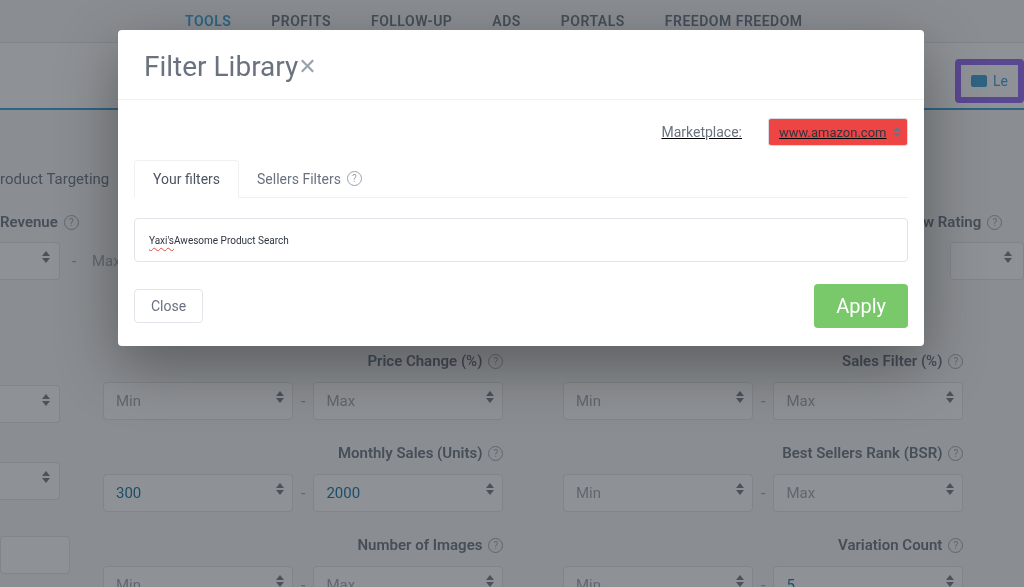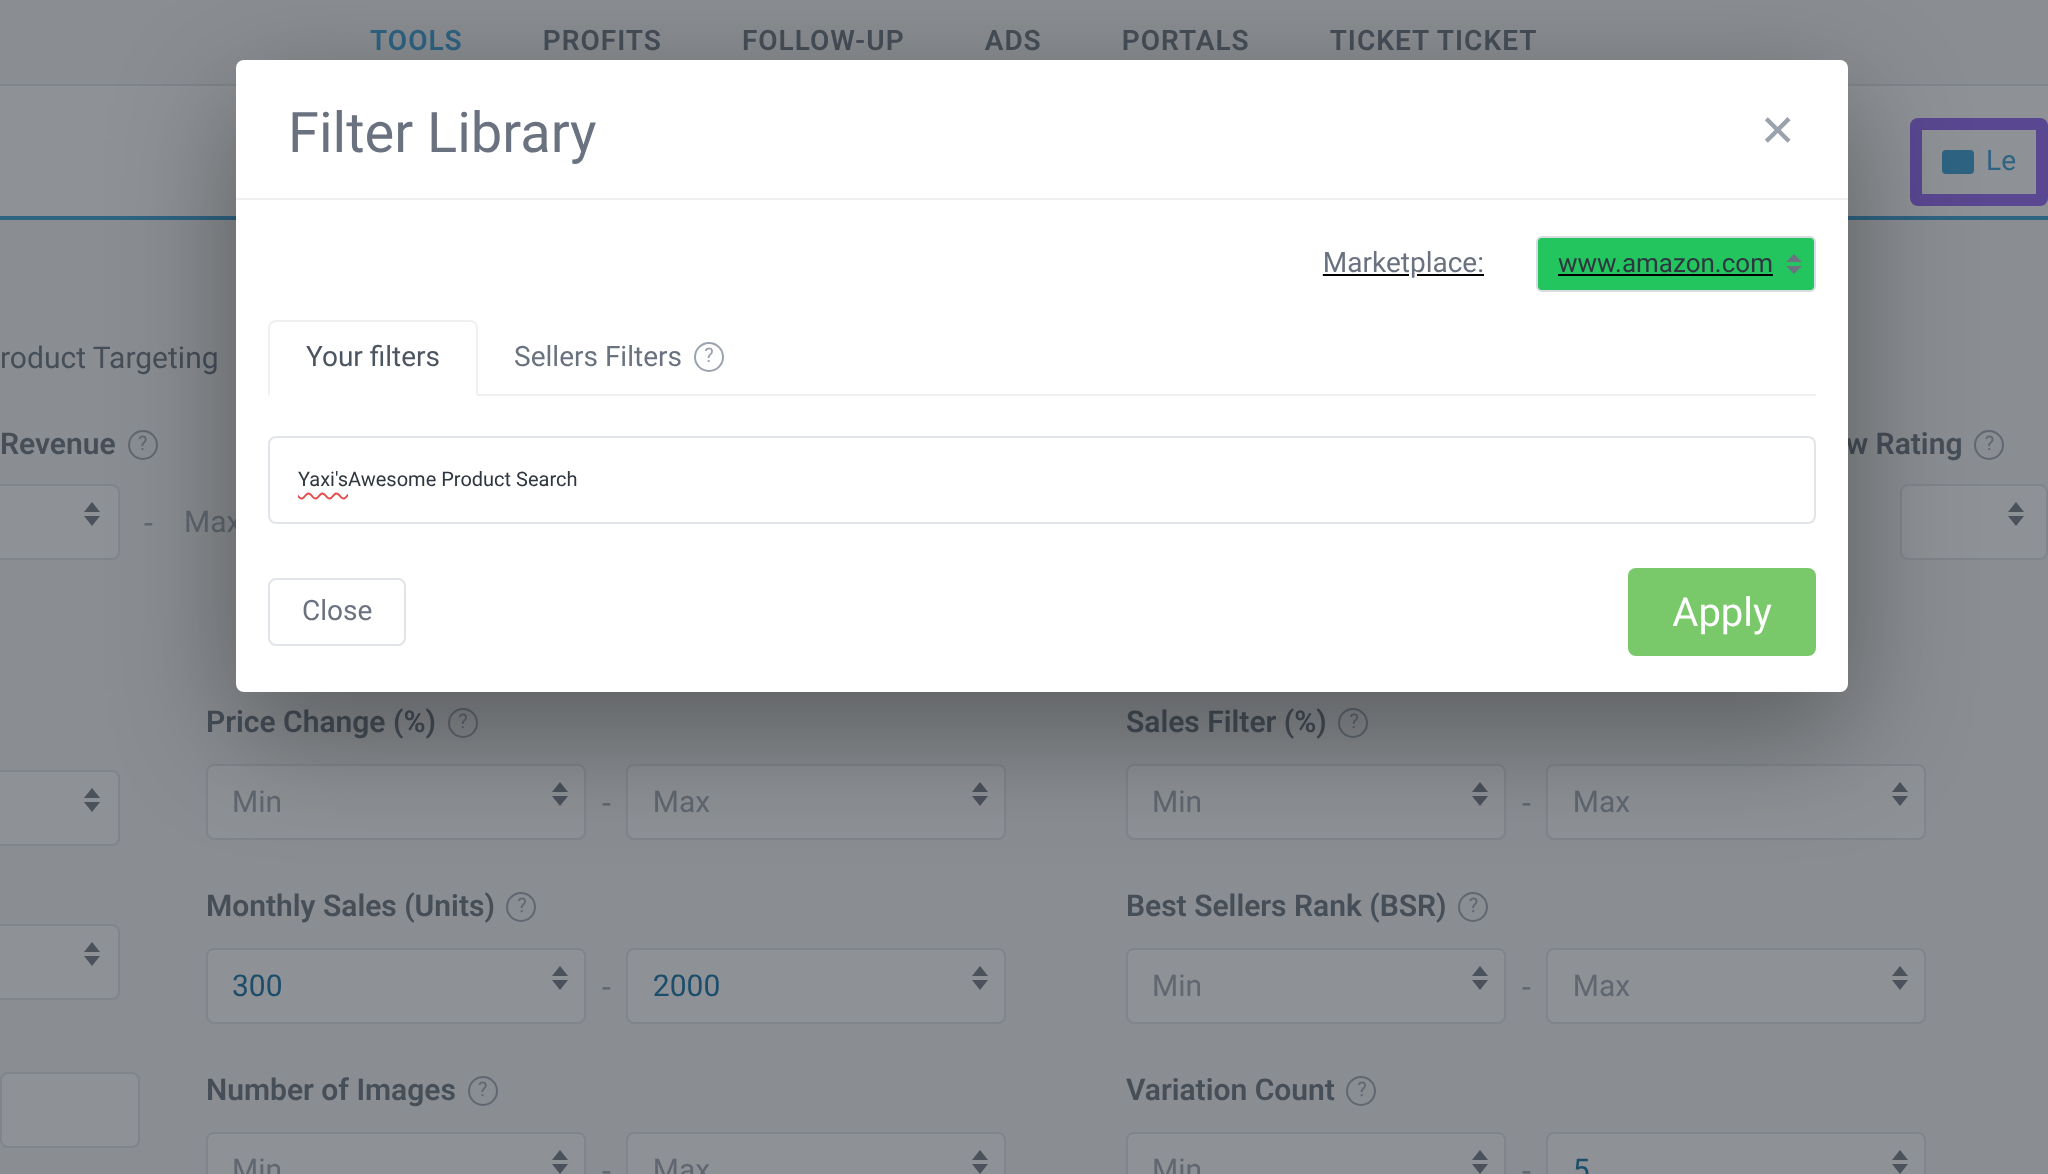--- a/index.html
+++ b/index.html
@@ -12,21 +12,21 @@
 
     .top-strip { position: absolute; top: 42px; left: 0; right: 0; height: 68px; background: #fff; border-top: 1px solid #e1e4e8; border-bottom: 2px solid #2a99d6; }
     .btn-le { position: absolute; right: 0; top: 38px; transform: translateY(-50%); border: 6px solid #8b5cf6; color: #2a99d6; background: #fff; border-radius: 4px; padding: 8px 10px; font-size: 14px; display: flex; align-items: center; gap: 6px; }
     .cam-icon { width: 16px; height: 12px; background: #2a99d6; border-radius: 2px; position: relative; }
 
     .pt-label { position: absolute; left: 0; top: 155px; color: #5f6a78; font-size: 15px; }
 
     .filters-area { position: absolute; top: 352px; left: 0; right: 0; }
 
     .field-group { display: inline-block; vertical-align: top; }
-    .field-label { color: #5f6a78; font-weight: 600; font-size: 15px; margin-bottom: 12px; display: flex; align-items: center; gap: 6px; }
+    .field-label { color: #5f6a78; font-weight: 600; font-size: 15px; margin-bottom: 12px; display: flex; align-items: center; gap: 6px; justify-content: flex-end; }
     .help { width: 15px; height: 15px; border: 1px solid #9aa2ad; color: #9aa2ad; border-radius: 50%; display: inline-flex; align-items: center; justify-content: center; font-size: 10px; font-weight: 400; }
     .range { display: flex; align-items: center; gap: 8px; }
     .num-inp { height: 38px; border: 1px solid #e1e4e8; background: #fff; border-radius: 4px; padding: 0 28px 0 12px; font-size: 15px; color: #0369a1; width: 190px; position: relative; }
     .num-inp::placeholder { color: #9aa2ad; }
     .num-wrap { position: relative; display: inline-block; }
     .stepper { position: absolute; right: 6px; top: 50%; transform: translateY(-50%); width: 14px; height: 22px; display: flex; flex-direction: column; pointer-events: none; }
     .stepper .up, .stepper .dn { width: 0; height: 0; border-left: 4px solid transparent; border-right: 4px solid transparent; margin: 1px auto; }
     .stepper .up { border-bottom: 5px solid #6b7380; }
     .stepper .dn { border-top: 5px solid #6b7380; }
     .dash { color: #9aa2ad; }
@@ -38,27 +38,27 @@
     .rev-label { position: absolute; left: 0; top: 210px; color: #5f6a78; font-weight: 600; font-size: 15px; display: flex; align-items: center; gap: 6px; }
     .rating-label { position: absolute; left: 923px; top: 210px; color: #5f6a78; font-weight: 600; font-size: 15px; display: flex; align-items: center; gap: 6px; white-space: nowrap; }
 
     
     .stub-box { position: absolute; width: 60px; height: 38px; border: 1px solid #e1e4e8; background: #fff; border-radius: 0 4px 4px 0; border-left: none; }
     .stub-input70 { position: absolute; width: 70px; height: 38px; border: 1px solid #e1e4e8; background: #fff; border-radius: 4px; left: 0; top: 536px; }
 
     
     .overlay { position: absolute; inset: 0; background: rgba(50,55,62,.55); }
     .modal { position: absolute; left: 118px; top: 30px; width: 806px; background: #fff; border-radius: 4px; box-shadow: 0 20px 60px rgba(0,0,0,.35); }
-    .modal-hd { padding: 20px 26px 16px; display: flex; align-items: center; justify-content: space-between; }
+    .modal-hd { padding: 20px 26px 16px; display: flex; align-items: center; }
     .modal-title { font-size: 28px; font-weight: 400; color: #6a7280; }
     .close-x { color: #9aa2ad; font-size: 22px; cursor: pointer; line-height: 1; }
     .modal-body { border-top: 1px solid #eef0f2; padding: 18px 16px 4px; }
     .mk-row { display: flex; justify-content: flex-end; align-items: center; gap: 26px; margin-bottom: 14px; text-decoration: underline; }
     .mk-label { color: #6a7280; font-size: 14px; }
-    .mk-select { position: relative; width: 140px; height: 28px; background: #22c55e; border: 1px solid #d9dde1; border-radius: 3px; display: flex; align-items: center; padding: 0 22px 0 10px; font-size: 13px; color: #2f3640; }
+    .mk-select { position: relative; width: 140px; height: 28px; background: #ef4444; border: 1px solid #d9dde1; border-radius: 3px; display: flex; align-items: center; padding: 0 22px 0 10px; font-size: 13px; color: #2f3640; }
     .mk-caret { position: absolute; right: 6px; top: 50%; transform: translateY(-50%); display: flex; flex-direction: column; }
     .mk-caret .t { width: 0; height: 0; border-left: 4px solid transparent; border-right: 4px solid transparent; border-bottom: 4px solid #6b7380; margin-bottom: 2px; }
     .mk-caret .b { width: 0; height: 0; border-left: 4px solid transparent; border-right: 4px solid transparent; border-top: 4px solid #6b7380; }
 
     .tabs { display: flex; border-bottom: 1px solid #eef0f2; }
     .tab { padding: 10px 18px; font-size: 14px; color: #6a7280; cursor: pointer; display: flex; align-items: center; gap: 6px; }
     .tab.active { border: 1px solid #eef0f2; border-bottom: 1px solid #fff; border-radius: 4px 4px 0 0; margin-bottom: -1px; color: #4c5560; background: #fff; }
 
     .search-row { padding: 20px 0 18px; }
     .search-inp { width: 100%; height: 44px; border: 1px solid #e1e4e8; border-radius: 4px; padding: 0 14px; font-size: 10px; color: #2f3640; }
@@ -71,21 +71,21 @@
   </style>
 </head>
 <body>
 
 <div class="nav">
   <span class="item active">TOOLS</span>
   <span class="item">PROFITS</span>
   <span class="item">FOLLOW-UP</span>
   <span class="item">ADS</span>
   <span class="item">PORTALS</span>
-  <span class="item">TICKET TICKET</span>
+  <span class="item">FREEDOM FREEDOM</span>
 </div>
 
 <div class="top-strip">
   <button class="btn-le">
     <span class="cam-icon"></span>
     <span>Le</span>
   </button>
 </div>
 
 <span class="pt-label" style="top:170px;">roduct Targeting</span>

